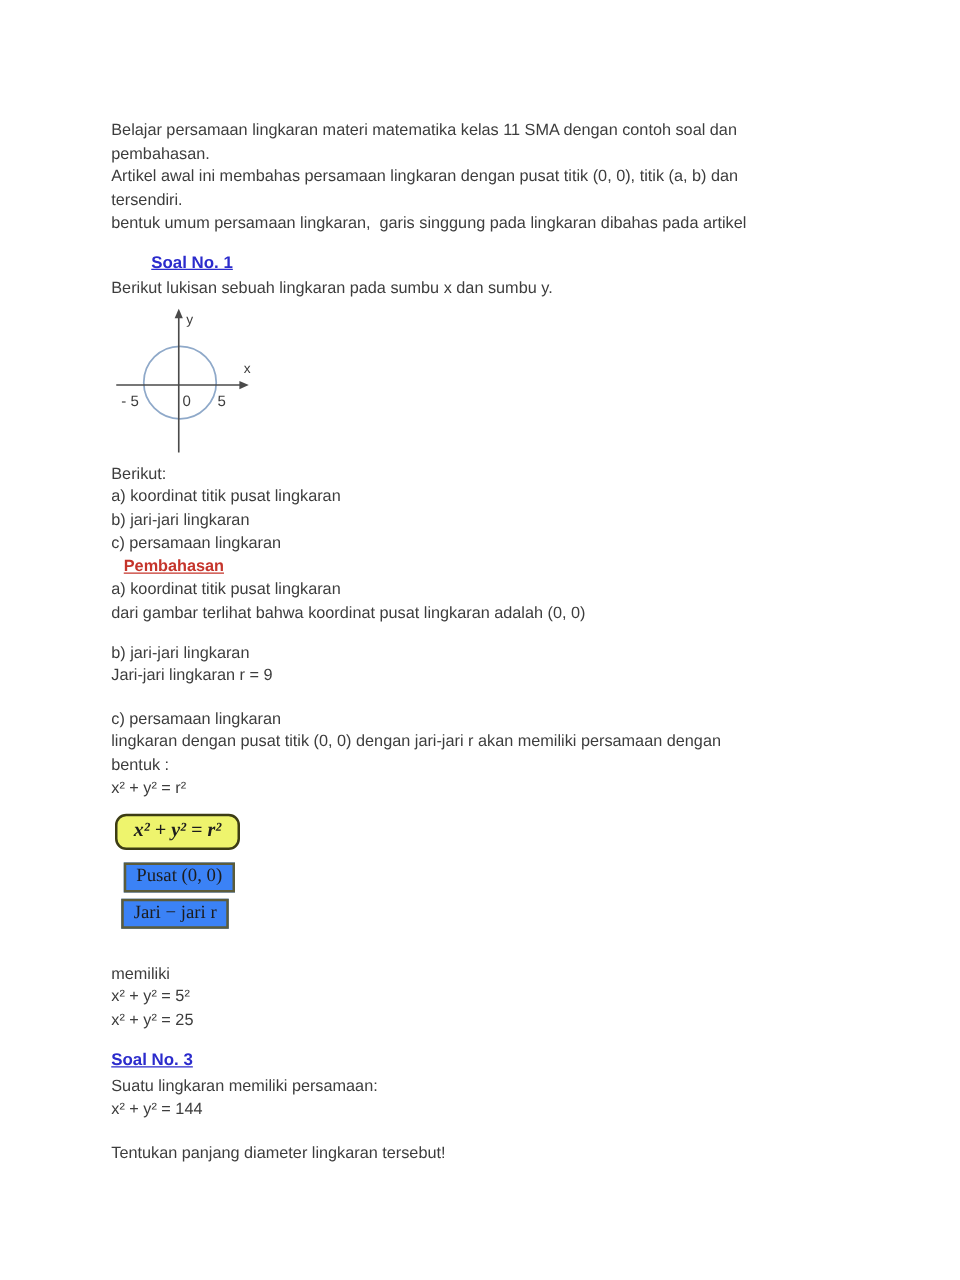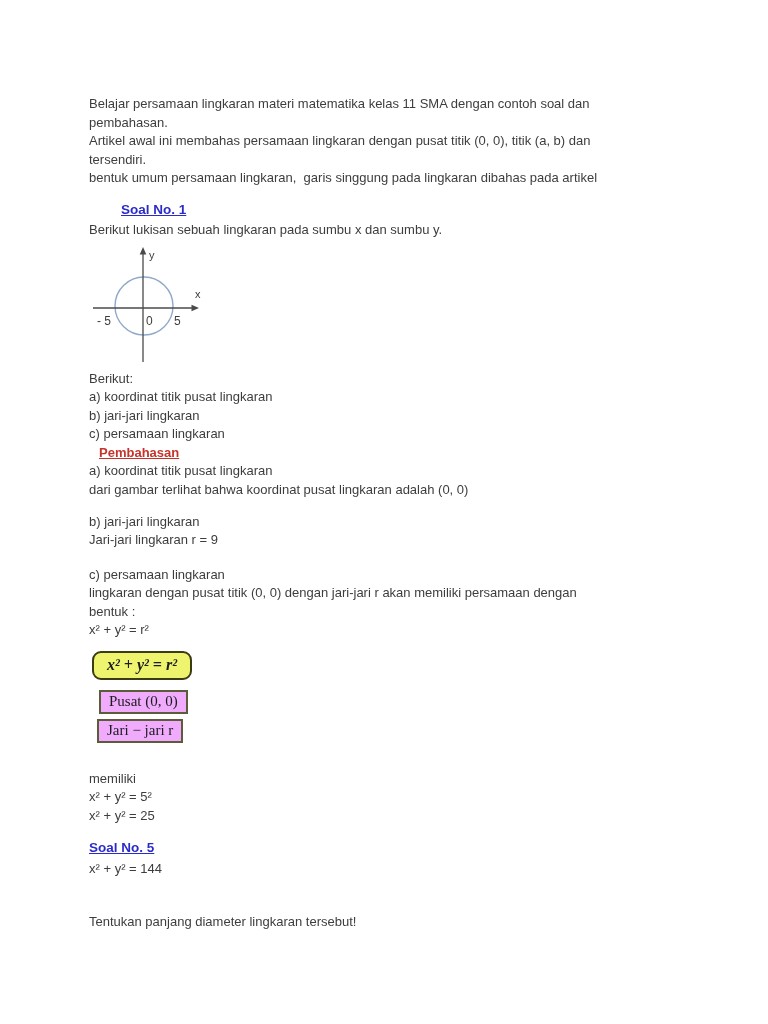--- a/index.html
+++ b/index.html
@@ -43,21 +43,21 @@
     padding:3px 13px 4px 13px;
     font-family:"Liberation Serif", serif;
     font-style:italic;
     font-weight:bold;
     font-size:16px;
     color:#1c1c1c;
     white-space:pre;
   }
   .formula-box-square {
     position:absolute;
-    background:#f0abfc;
+    background:#3b82f6;
     border:2px solid #5c5c3a;
     padding:1px 8px 2px 8px;
     font-family:"Liberation Serif", serif;
     font-size:15px;
     color:#1c1c1c;
     white-space:pre;
   }
   .box-pusat { left:99px; top:690px; }
   .box-jari  { left:97px; top:719px; }
   svg text {
@@ -121,17 +121,18 @@
 <div class="formula-box-rounded">x² + y² = r²</div>
 <div class="formula-box-square box-pusat">Pusat (0, 0)</div>
 <div class="formula-box-square box-jari">Jari − jari r</div>
 
 <div class="abs" style="left:89px; top:769.5px;">
   <div class="line">memiliki</div>
   <div class="line">x² + y² = 5²</div>
   <div class="line">x² + y² = 25</div>
 </div>
 
-<div class="abs heading-blue" style="left:89px; top:840px;">Soal No. 5</div>
+<div class="abs heading-blue" style="left:89px; top:840px;">Soal No. 3</div>
 <div class="abs" style="left:89px; top:859.5px;">
+  <div class="line">Suatu lingkaran memiliki persamaan:</div>
   <div class="line">x² + y² = 144</div>
 </div>
 <div class="abs line" style="left:89px; top:913px;">Tentukan panjang diameter lingkaran tersebut!</div>
 
 </body></html>

